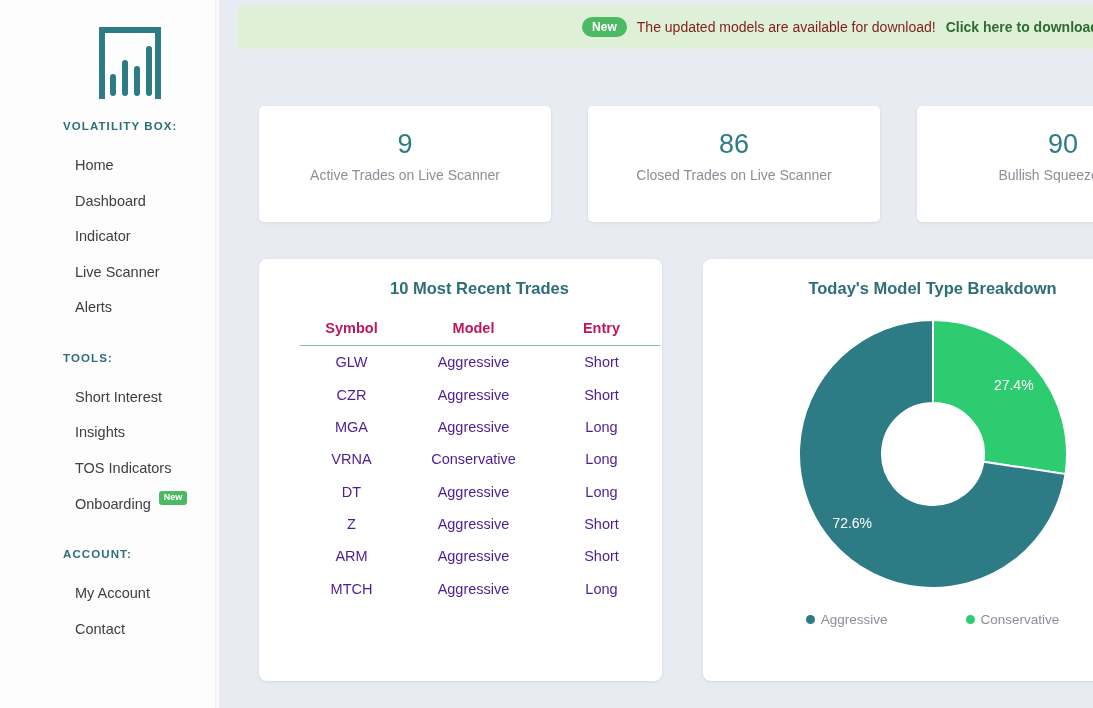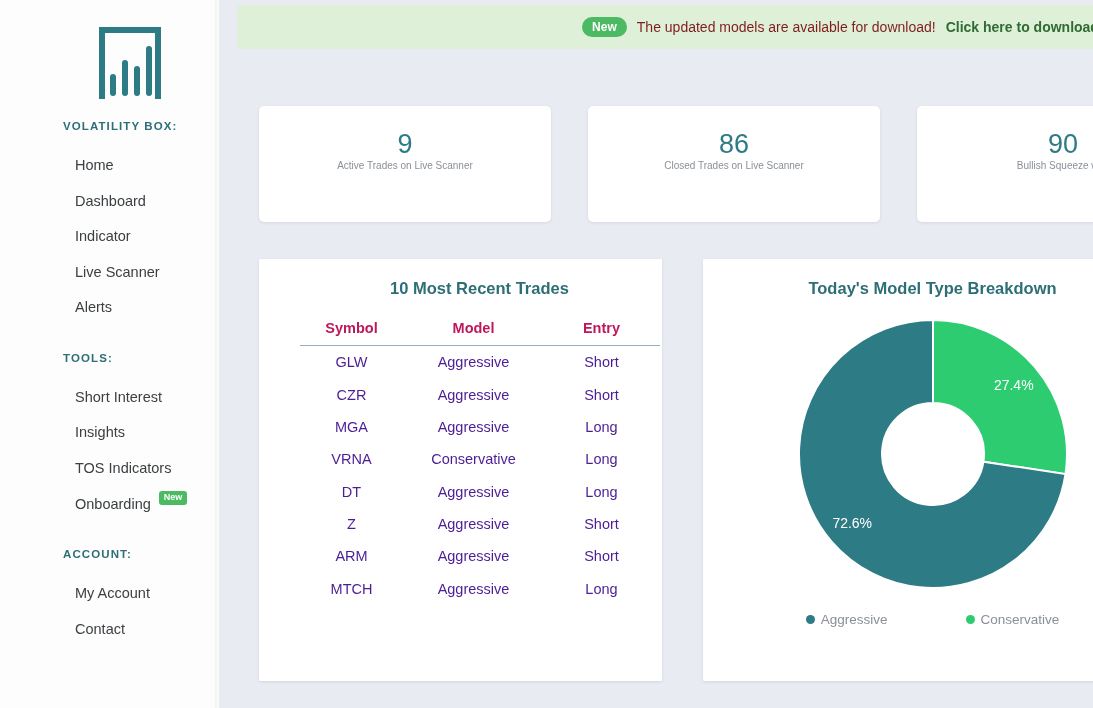--- a/index.html
+++ b/index.html
@@ -96,32 +96,32 @@
     border-radius: 5px;
     box-shadow: 0 1px 3px rgba(40,50,80,0.10);
     display: flex; flex-direction: column; align-items: center;
     padding-top: 23px;
   }
   .stat-value {
     font-size: 27px; color: #2d7b85; font-weight: 400;
     line-height: 1.15;
   }
   .stat-label {
-    font-size: 10px; color: #8a8f98; 
+    font-size: 14px; color: #8a8f98; margin-top: 7px;
     white-space: nowrap;
   }
 
   
   .panels-row {
     position: absolute; left: 40px; top: 259px;
     display: flex; gap: 41px;
   }
   .panel {
     background: #ffffff;
-    border-radius: 1px;
+    border-radius: 8px;
     box-shadow: 0 1px 3px rgba(40,50,80,0.10);
     padding-left: 38px;
   }
   .panel-trades { width: 403px; height: 422px; }
   .panel-donut  { width: 421px; height: 422px; }
   .panel-title {
     text-align: center; font-size: 16.5px; font-weight: 700;
     color: #2d6e77; padding-top: 20px;
   }
 

